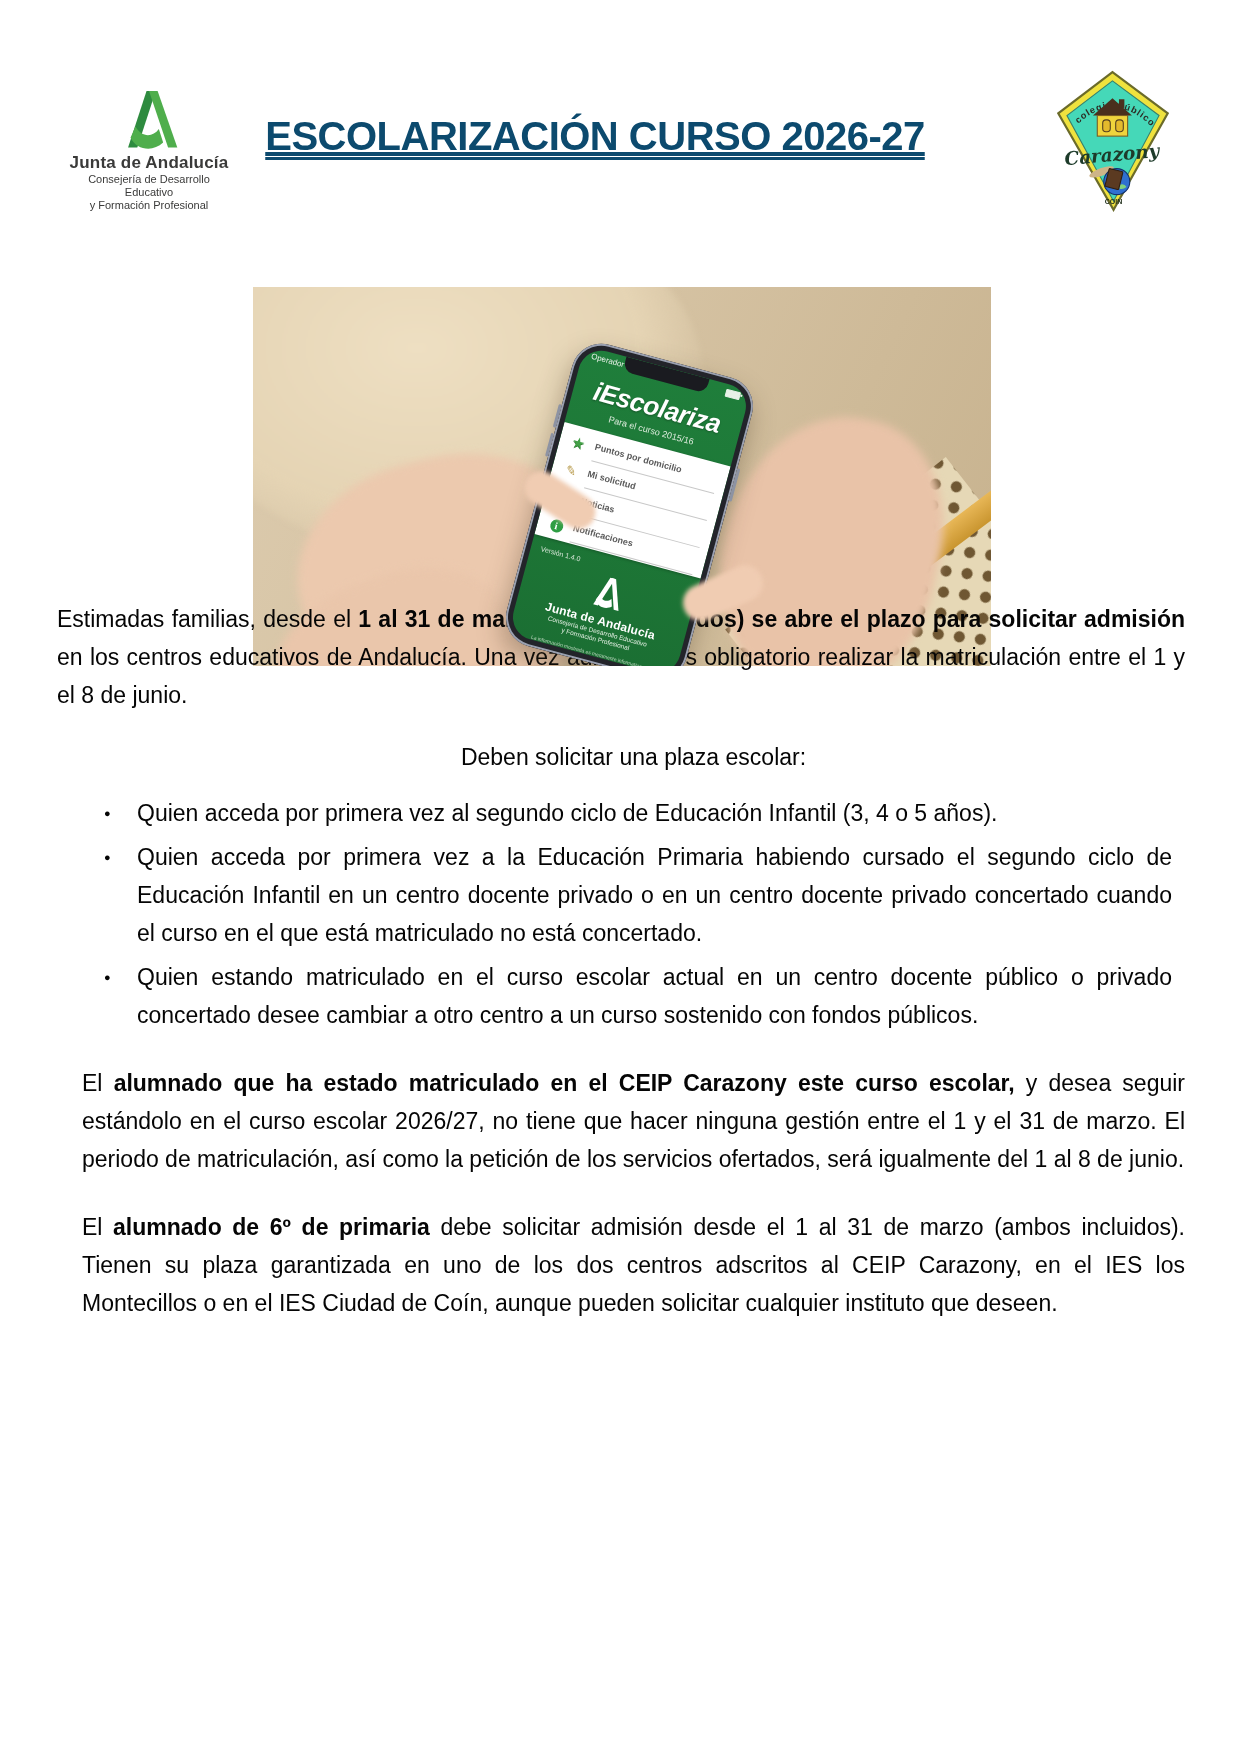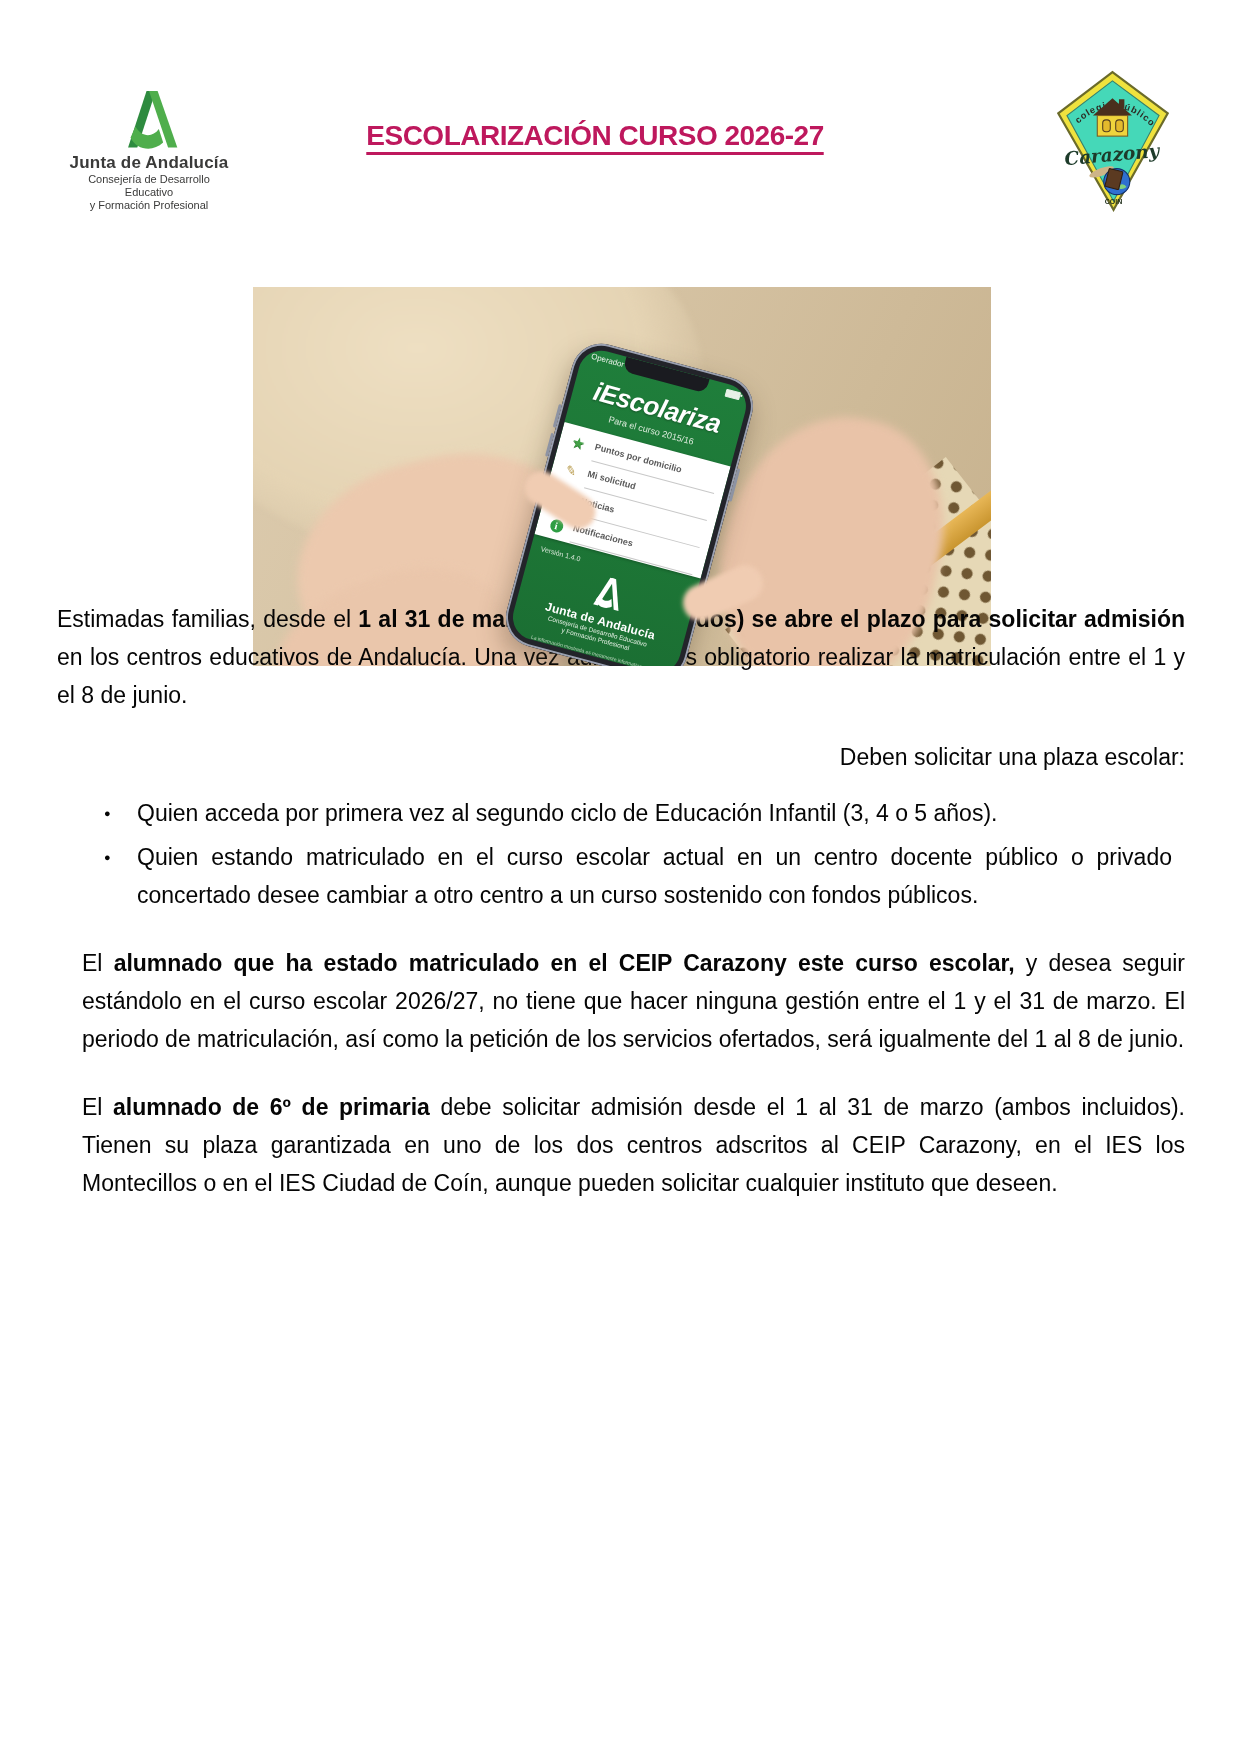--- a/index.html
+++ b/index.html
@@ -6,21 +6,21 @@
   body{
     width:1241px;height:1755px;position:relative;background:#ffffff;
     font-family:"Liberation Sans", sans-serif;color:#000;overflow:hidden;
   }
   
   .junta-logo{position:absolute;left:64px;top:86px;width:170px;text-align:center;}
   .junta-logo svg{display:block;margin:0 auto;}
   .junta-name{font-size:17px;font-weight:bold;color:#3a3a39;margin-top:3px;letter-spacing:.2px;}
   .junta-dep{font-size:11px;color:#3a3a39;line-height:13px;}
   .doc-title{position:absolute;left:230px;top:110px;width:730px;text-align:center;
-    font-weight:bold;font-size:28px;line-height:52px;color:#be185d;letter-spacing:-.5px;}
+    font-weight:bold;font-size:40px;line-height:52px;color:#0c4a6e;letter-spacing:-.5px;text-decoration:underline;}
   .doc-title .u{text-decoration:underline;text-decoration-thickness:3px;text-underline-offset:7px;}
   .school-crest{position:absolute;left:1056px;top:70px;}
   
   .photo{position:absolute;left:253px;top:287px;width:738px;height:379px;overflow:hidden;
     background:linear-gradient(115deg,#dccbae 0%,#d5c2a2 45%,#c7b28e 100%);}
   .pillow{position:absolute;left:-70px;top:-90px;width:520px;height:360px;border-radius:50%;
     background:radial-gradient(ellipse at 45% 42%,#eedfc2 0%,#e5d4b4 55%,rgba(229,212,180,0) 74%);
     filter:blur(3px);}
   .rattan{position:absolute;right:-46px;bottom:-56px;width:280px;height:200px;transform:rotate(-38deg);
     background-color:#e6d8b6;
@@ -77,21 +77,21 @@
   .menu-row:last-child .menu-label{border-bottom:1px solid #c8c8c8;}
   .version{color:#d6e6d7;font-size:7px;margin:9px 0 0 10px;}
   .phone-footer{text-align:center;margin-top:4px;color:#fff;}
   .pf-name{font-weight:bold;font-size:12px;margin-top:2px;letter-spacing:.2px;}
   .pf-dep{font-size:6.5px;line-height:8px;color:#e2efe2;}
   .pf-note{font-size:5px;line-height:6px;color:#cfe3cf;opacity:.85;margin-top:7px;padding:0 22px;}
   
   .content{position:absolute;left:57px;top:600px;width:1128px;
     font-size:23px;line-height:38px;text-align:justify;color:#050505;}
   .b{font-weight:bold;}
-  .list-intro{margin:24px 0 18px;padding-left:25px;text-align:right;}
+  .list-intro{margin:24px 0 18px;padding-left:25px;text-align:center;}
   ul.bullets{list-style:none;margin:13px;padding:0 0 0 25px;}
   ul.bullets li{position:relative;padding-left:42px;margin-bottom:6px;text-align:justify;}
   ul.bullets li::before{content:"●";position:absolute;left:9px;top:0;font-size:11px;line-height:38px;}
   .para{margin-top:30px;padding-left:25px;}
 </style>
 </head>
 <body>
 
 <div class="junta-logo">
   <svg width="66" height="64" viewBox="0 0 100 104">
@@ -192,17 +192,18 @@
 
   <div class="thumb thumb-left"></div>
   <div class="thumb thumb-right"></div>
 </div>
 
 <div class="content">
   <p style="margin:0"><span>Estimadas familias, desde el </span><span class="b">1 al 31 de marzo (ambos incluidos) se abre el plazo para solicitar admisión</span><span> en los centros educativos de Andalucía. Una vez admitidos es obligatorio realizar la matriculación entre el 1 y el 8 de junio.</span></p>
   <p class="list-intro">Deben solicitar una plaza escolar:</p>
   <ul class="bullets">
       <li>Quien acceda por primera vez al segundo ciclo de Educación Infantil (3, 4 o 5 años).</li>
+      <li>Quien acceda por primera vez a la Educación Primaria habiendo cursado el segundo ciclo de Educación Infantil en un centro docente privado o en un centro docente privado concertado cuando el curso en el que está matriculado no está concertado.</li>
       <li>Quien estando matriculado en el curso escolar actual en un centro docente público o privado concertado desee cambiar a otro centro a un curso sostenido con fondos públicos.</li>
     </ul>
   <p class="para"><span>El </span><span class="b">alumnado que ha estado matriculado en el CEIP Carazony este curso escolar,</span><span> y desea seguir estándolo en el curso escolar 2026/27, no tiene que hacer ninguna gestión entre el 1 y el 31 de marzo. El periodo de matriculación, así como la petición de los servicios ofertados, será igualmente del 1 al 8 de junio.</span></p>
   <p class="para"><span>El </span><span class="b">alumnado de 6º de primaria</span><span> debe solicitar admisión desde el 1 al 31 de marzo (ambos incluidos). Tienen su plaza garantizada en uno de los dos centros adscritos al CEIP Carazony, en el IES los Montecillos o en el IES Ciudad de Coín, aunque pueden solicitar cualquier instituto que deseen.</span></p>
 </div>
 
 </body></html>

